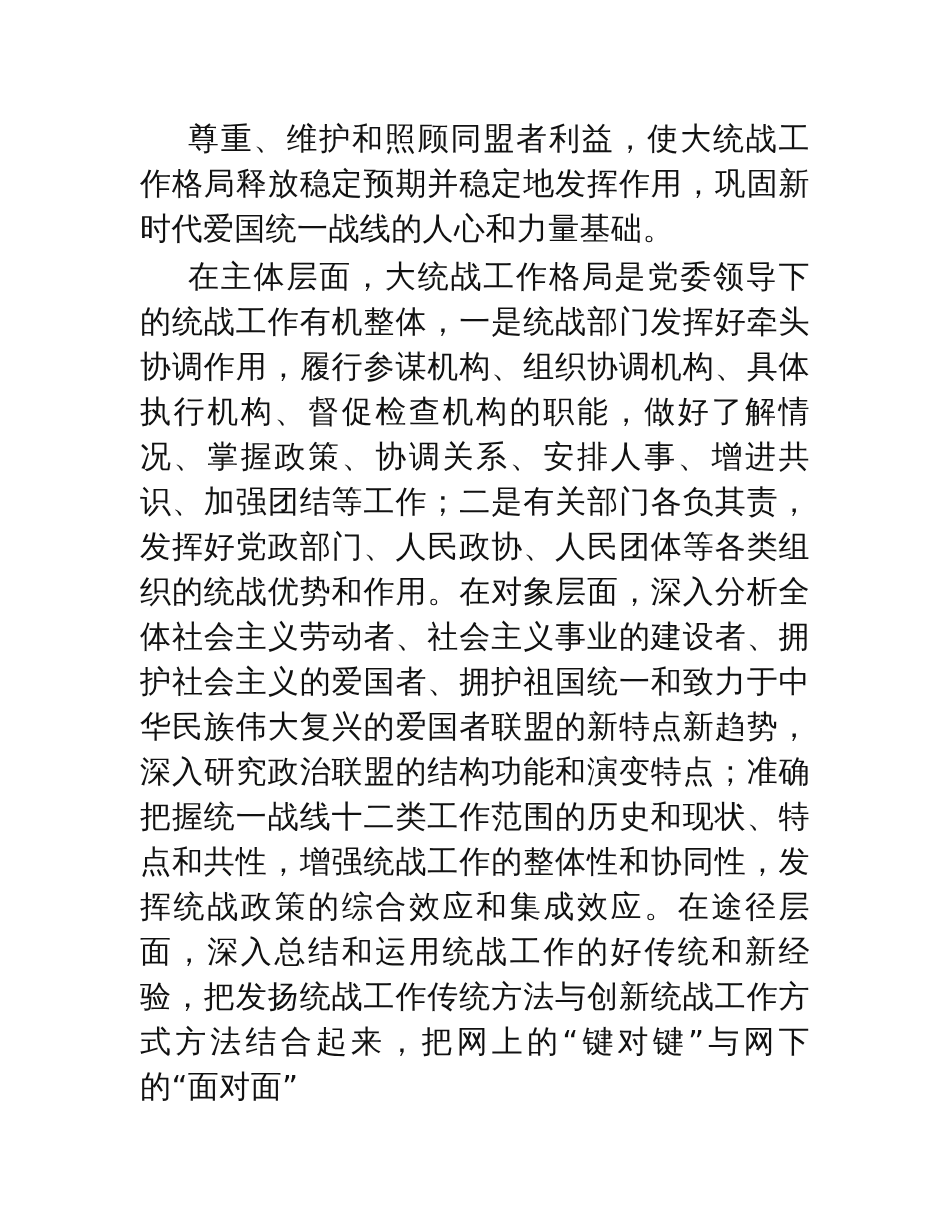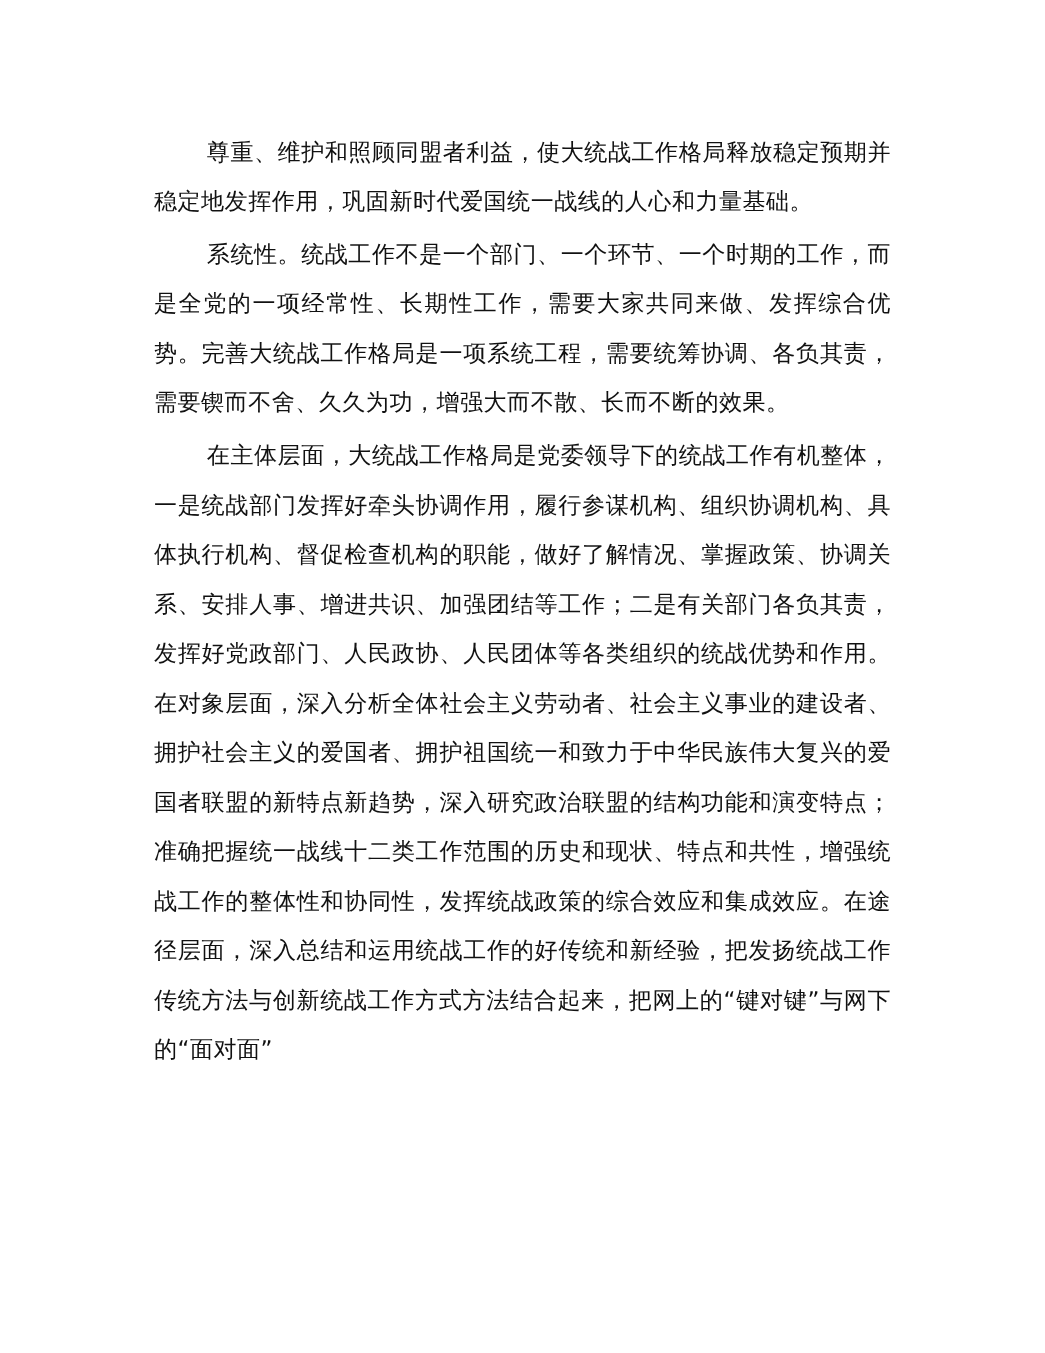--- a/index.html
+++ b/index.html
@@ -12,33 +12,32 @@
     height: 1230px;
     position: relative;
     overflow: hidden;
   }
   .page {
     position: absolute;
     left: 140px;
     top: 116px;
     width: 670px;
     font-family: "DejaVu Sans", "Liberation Sans", sans-serif;
-    font-size: 21px;
+    font-size: 31px;
     line-height: 45px;
     color: #111111;
     letter-spacing: 0.4px;
     text-align: justify;
     text-justify: inter-character;
   }
   .para {
     margin: 0 0 3px 0;
     text-indent: 48px;
     word-break: break-all;
   }
 </style>
 </head>
 <body>
 
 <div class="page">
   <p class="para">尊重、维护和照顾同盟者利益，使大统战工作格局释放稳定预期并稳定地发挥作用，巩固新时代爱国统一战线的人心和力量基础。</p>
-  <p class="para">系统性。统战工作不是一个部门、一个环节、一个时期的工作，而是全党的一项经常性、长期性工作，需要大家共同来做、发挥综合优势。完善大统战工作格局是一项系统工程，需要统筹协调、各负其责，需要锲而不舍、久久为功，增强大而不散、长而不断的效果。</p>
   <p class="para">在主体层面，大统战工作格局是党委领导下的统战工作有机整体，一是统战部门发挥好牵头协调作用，履行参谋机构、组织协调机构、具体执行机构、督促检查机构的职能，做好了解情况、掌握政策、协调关系、安排人事、增进共识、加强团结等工作；二是有关部门各负其责，发挥好党政部门、人民政协、人民团体等各类组织的统战优势和作用。在对象层面，深入分析全体社会主义劳动者、社会主义事业的建设者、拥护社会主义的爱国者、拥护祖国统一和致力于中华民族伟大复兴的爱国者联盟的新特点新趋势，深入研究政治联盟的结构功能和演变特点；准确把握统一战线十二类工作范围的历史和现状、特点和共性，增强统战工作的整体性和协同性，发挥统战政策的综合效应和集成效应。在途径层面，深入总结和运用统战工作的好传统和新经验，把发扬统战工作传统方法与创新统战工作方式方法结合起来，把网上的“键对键”与网下的“面对面”</p>
 </div>
 
 </body></html>

